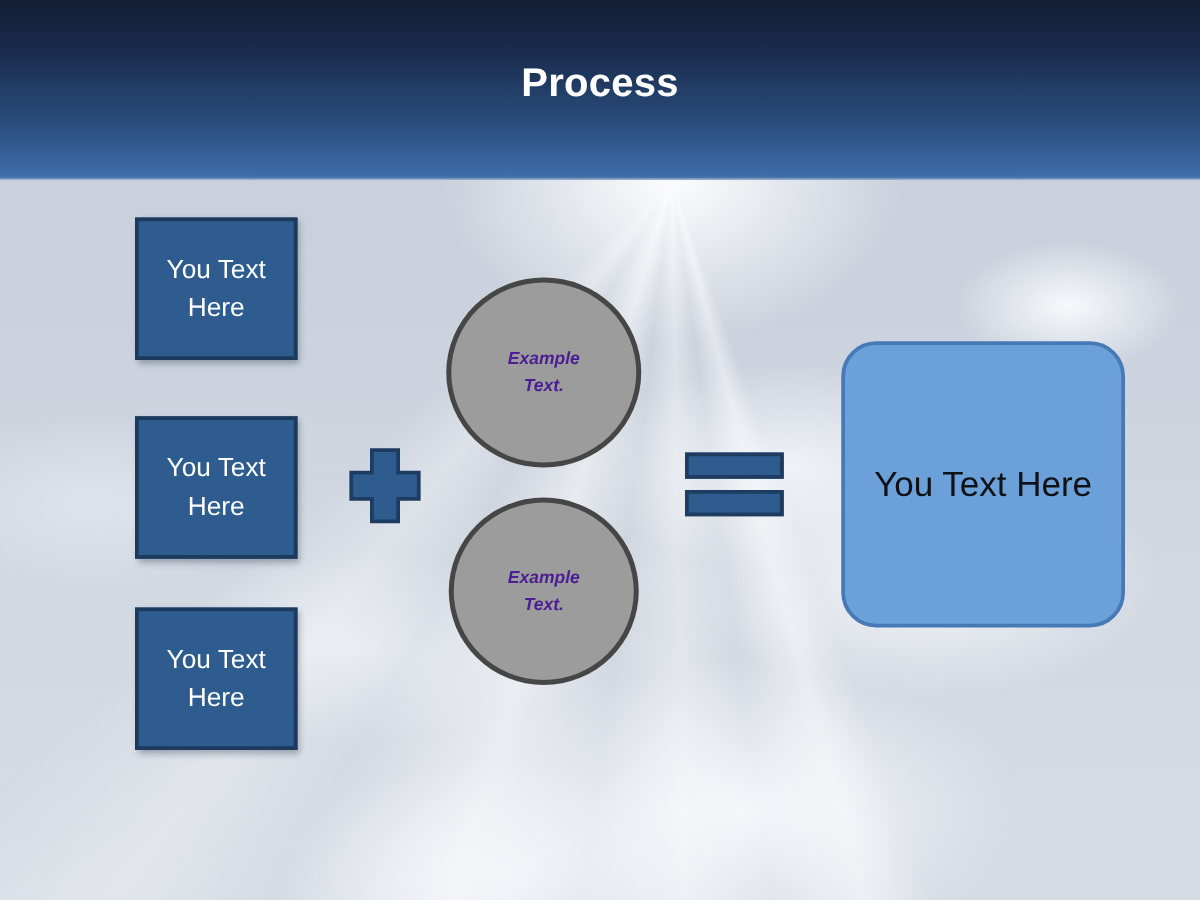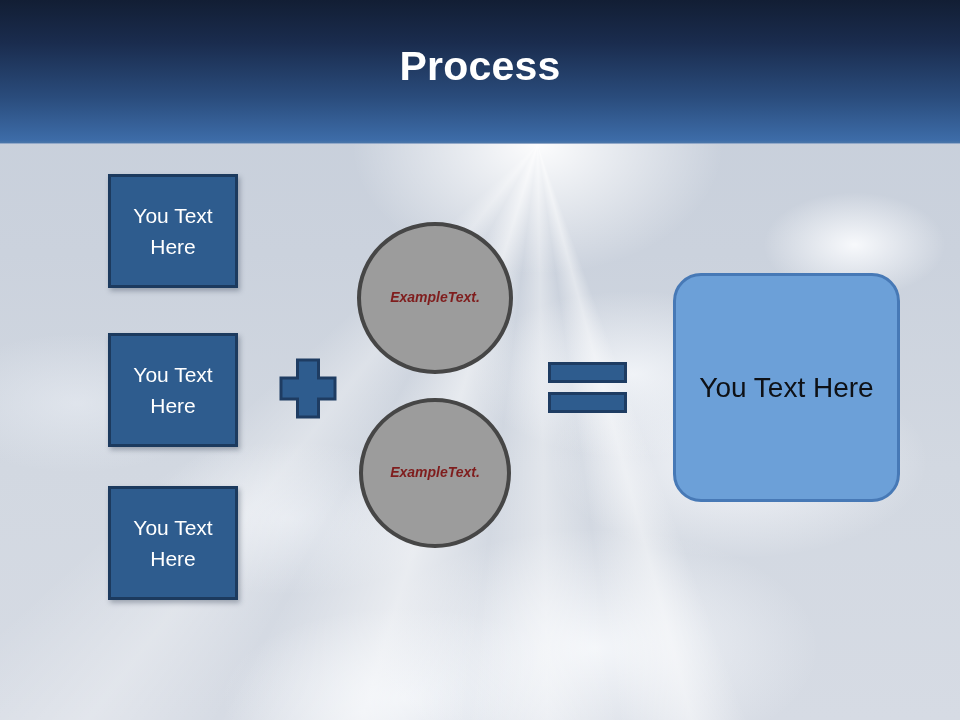--- a/index.html
+++ b/index.html
@@ -48,21 +48,21 @@
     height: 144px;
     box-sizing: border-box;
     background: linear-gradient(180deg, #121E34 0%, #1A2C4E 30%, #2A4C7C 68%, #3D6CA8 98%, #4B77A9 100%);
     border-bottom: 1px solid #93A9C9;
     display: flex;
     align-items: center;
     justify-content: center;
   }
   .title {
     margin: 0 0 10px 0;
-    font-size: 41px;
+    font-size: 32px;
     font-weight: 400;
     color: #FFFFFF;
     display: flex;
     letter-spacing: 0.2px;
   }
   .title .bold { font-weight: 700; }
 
   
   .process-box {
     position: absolute;
@@ -96,25 +96,25 @@
   }
 
   
   .circle {
     position: absolute;
     box-sizing: border-box;
     border-radius: 50%;
     background: #9C9C9C;
     border: 4px solid #464646;
     display: flex;
-    flex-direction: row;
+    flex-direction: column;
     align-items: center;
     justify-content: center;
     text-align: center;
-    color: #7f1d1d;
+    color: #4c1d95;
     font-weight: 700;
     font-style: italic;
     font-size: 14px;
     line-height: 1.55;
   }
   .c1 { left: 357px; top: 222px; width: 156px; height: 152px; }
   .c2 { left: 359px; top: 398px; width: 152px; height: 150px; }
 
   
   .equals { position: absolute; left: 548px; top: 362px; }

